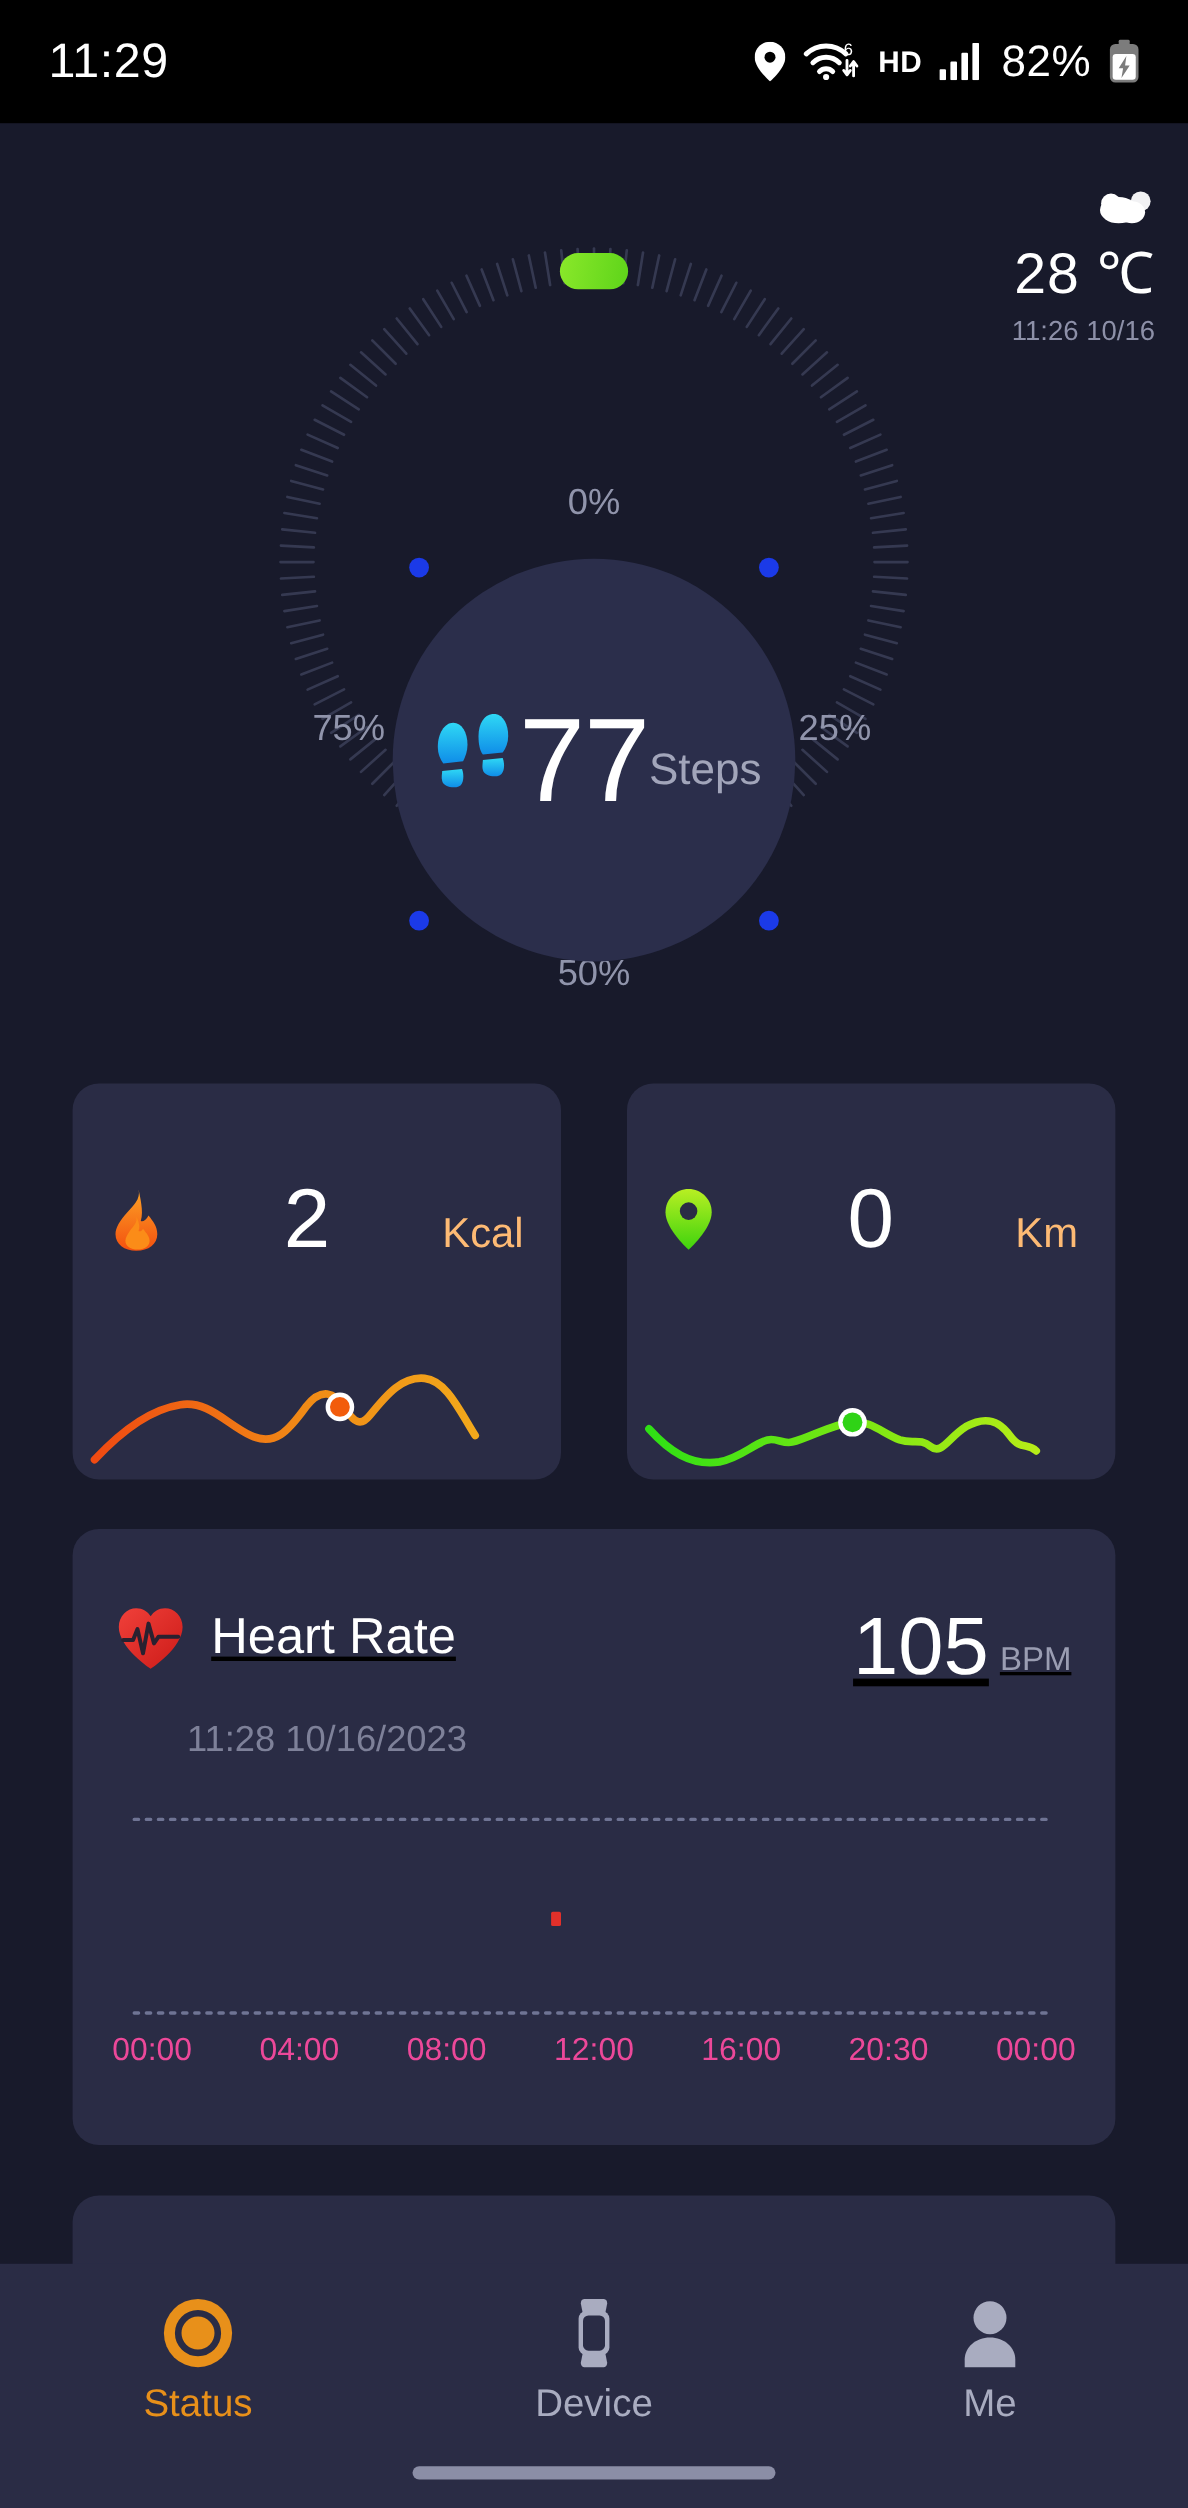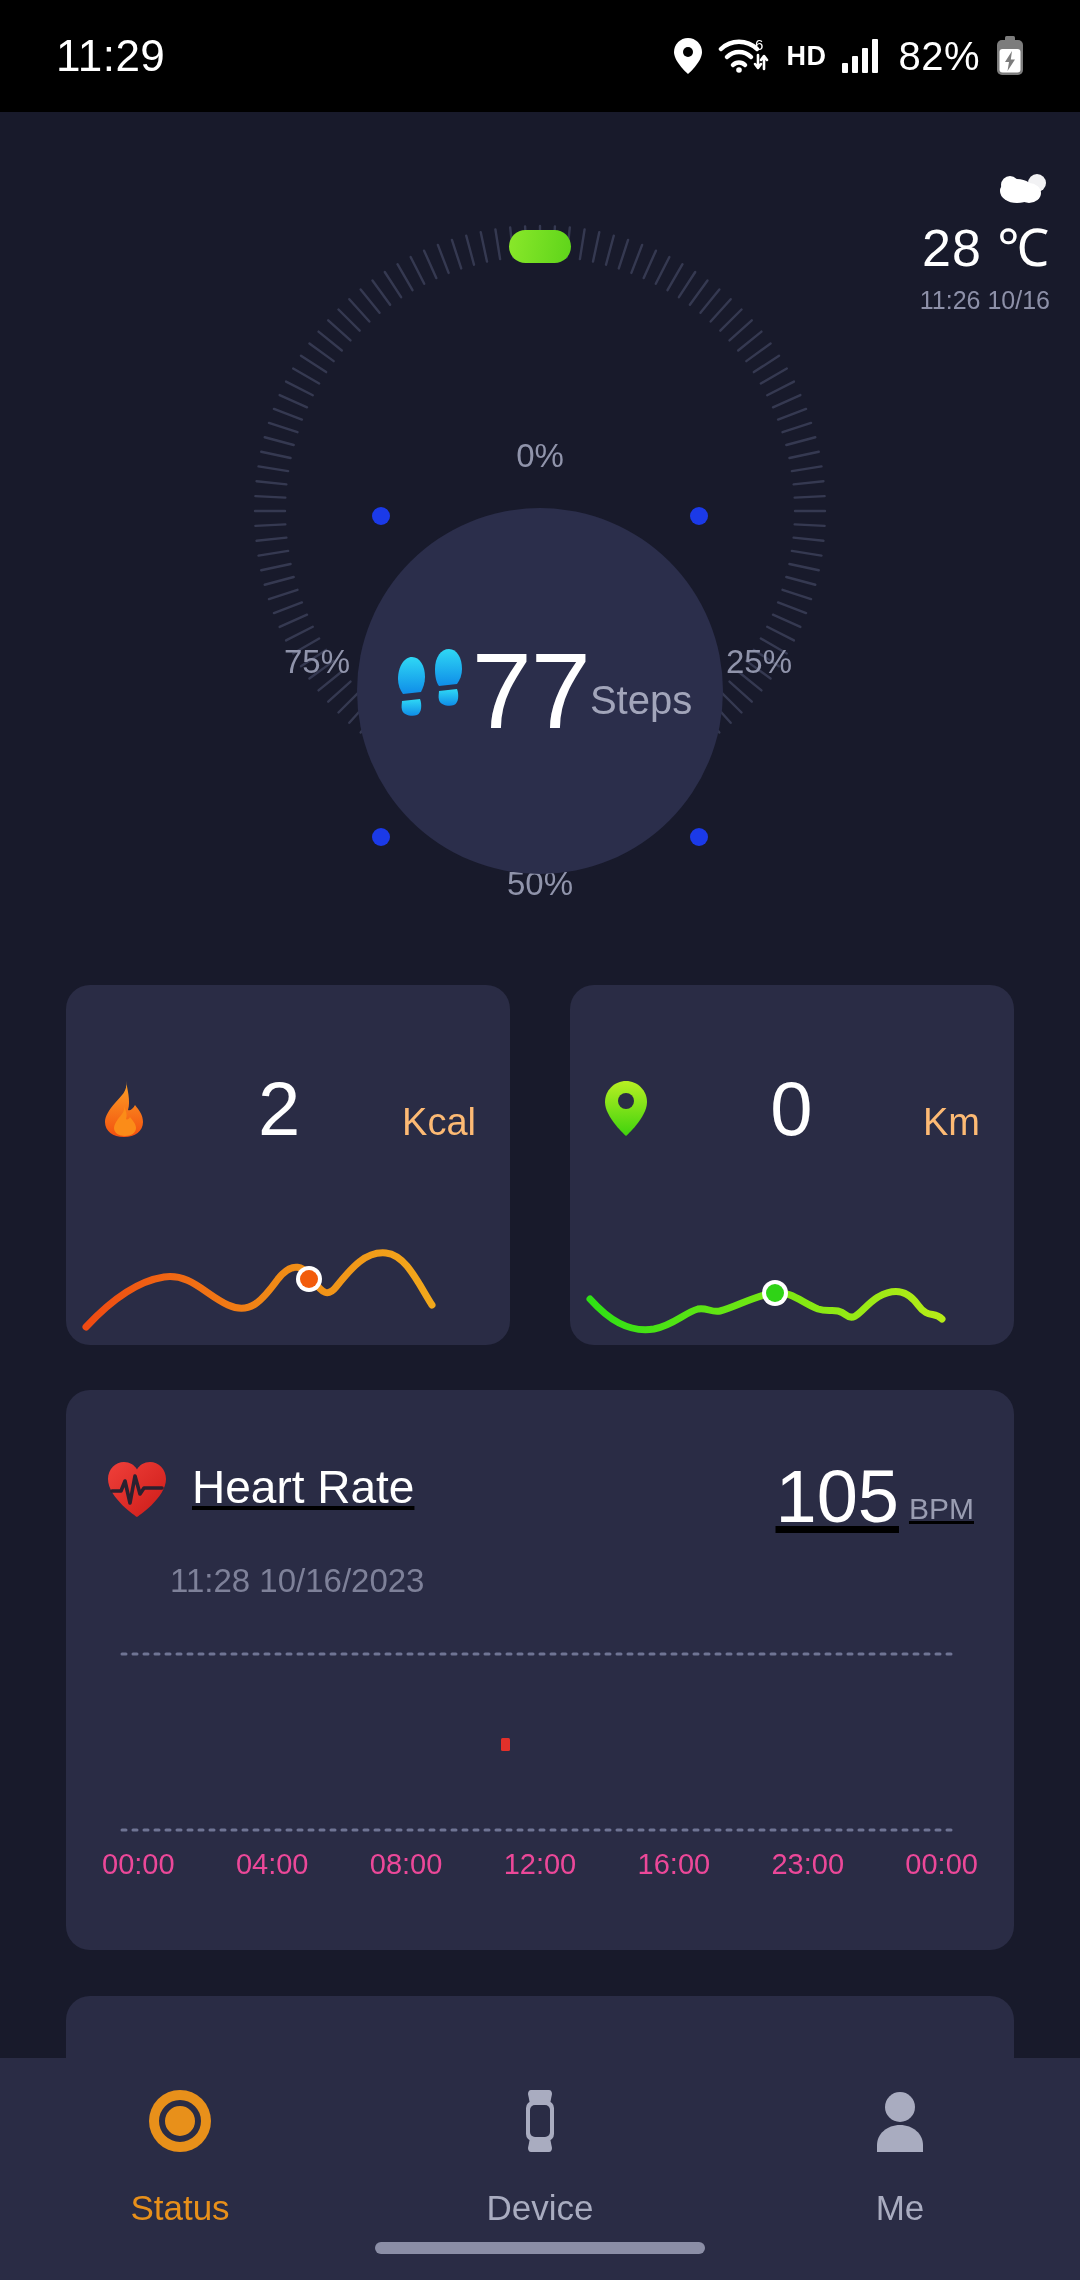--- a/index.html
+++ b/index.html
@@ -8,21 +8,21 @@
     background:#14162a;
     font-family:"Liberation Sans", sans-serif;
     overflow:hidden;
   }
   .screen { position:relative; width:1080px; height:2280px; background:#181a2b; }
 
   
   .statusbar {
     position:absolute; top:0; left:0; width:1080px; height:112px;
     background:#000; display:flex; align-items:center;
-    justify-content:space-between; padding:0 56px;
+    justify-content:space-between; padding:0 44px;
   }
   .sb-clock { color:#fff; font-size:44px; letter-spacing:0.5px; }
   .sb-right { display:flex; align-items:center; gap:16px; }
   .sb-right svg { display:block; }
   .sb-hd { color:#fff; font-size:27px; font-weight:bold; letter-spacing:0.5px; }
   .sb-batt { color:#fff; font-size:40px; letter-spacing:0.5px;text-align:right; }
 
   
   .weather {
     position:absolute; right:30px; top:170px; text-align:right;
@@ -105,21 +105,21 @@
     position:absolute; left:66px; top:1996px; width:948px; height:140px;
     border-radius:24px 24px 0 0; background:#2a2c45;
   }
 
   
   .navbar {
     position:absolute; left:0; bottom:0; width:1080px; height:222px;
     background:#2a2c45; display:flex; align-items:flex-start; padding-top:30px;
   }
   .nav-item {
-    flex:1; display:flex; flex-direction:column; align-items:center; gap:30px;
+    flex:1; display:flex; flex-direction:column; align-items:center; gap:6px;
   }
   .nav-lbl { font-size:35px; color:#a9acc0; }
   .nav-item.active .nav-lbl { color:#e8901a; }
   .home-ind {
     position:absolute; left:50%; bottom:26px; transform:translateX(-50%);
     width:330px; height:12px; border-radius:6px; background:#8b8ea6;
   }
 </style>
 </head>
 <body>
@@ -429,21 +429,21 @@
       <line x1="56" y1="190" x2="892" y2="190" stroke="#6f7494" stroke-width="3" stroke-dasharray="4 7" stroke-linecap="round"></line>
       <rect x="435" y="98" width="9" height="13" fill="#e2302a" rx="1.5"></rect>
     </svg>
 
     <div class="hr-axis">
       <span>00:00</span>
       <span>04:00</span>
       <span>08:00</span>
       <span>12:00</span>
       <span>16:00</span>
-      <span>23:00</span>
+      <span>20:30</span>
       <span>00:00</span>
     </div>
   </div>
 
   <div class="peek-card"></div>
 
   <div class="navbar">
 
     <div class="nav-item active">
       <span>

